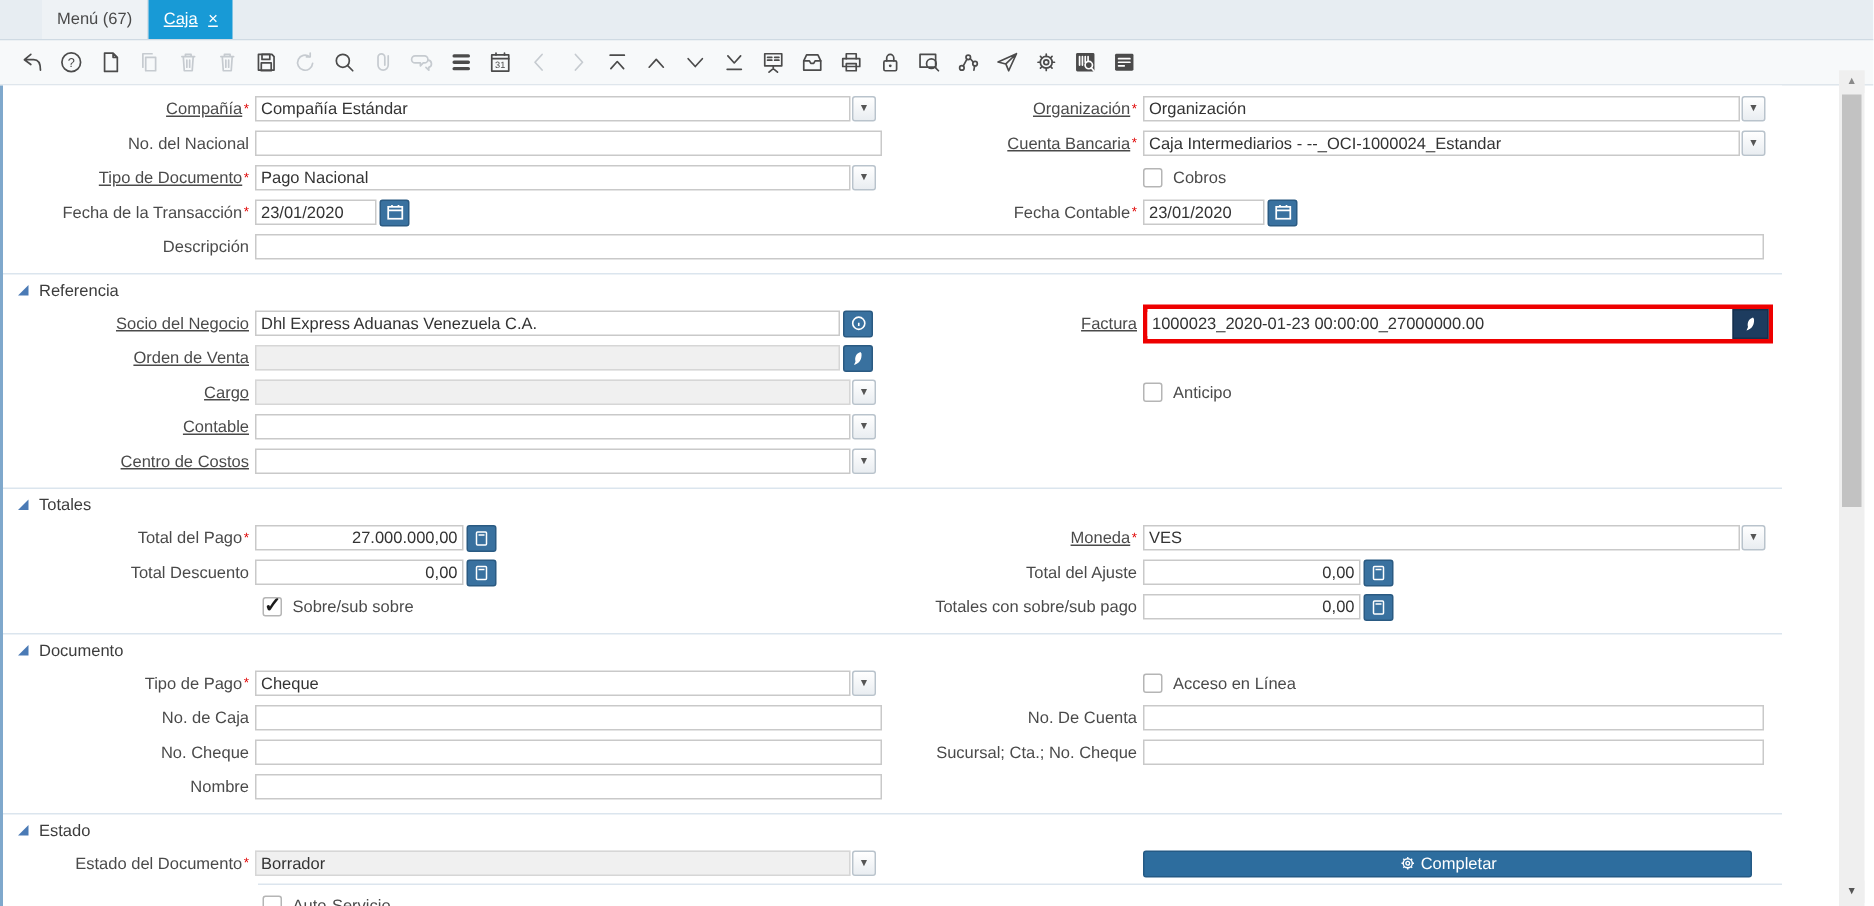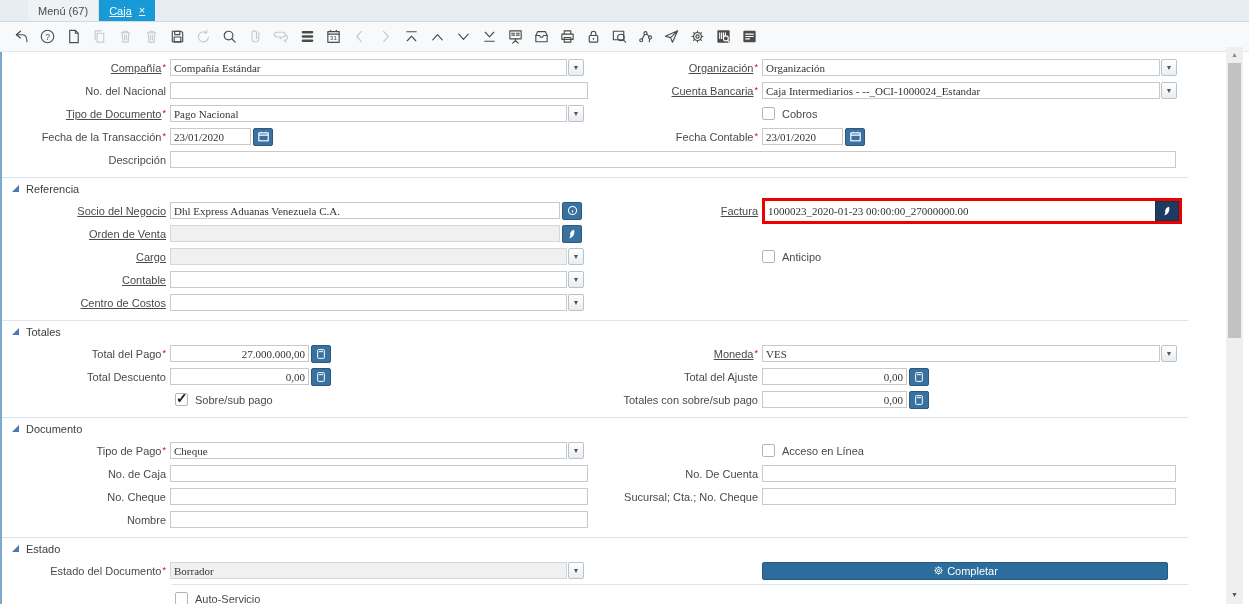--- a/index.html
+++ b/index.html
@@ -1,20 +1,20 @@
 <!DOCTYPE html>
 <html><head>
 <meta charset="utf-8">
 <style>
   * { box-sizing: border-box; margin: 0; padding: 0; }
   html,body { width:1249px; height:604px; overflow:hidden; background:#fff;
     font-family:"Liberation Sans", sans-serif; font-size:11px; color:#444; }
 
   
-  .tabbar { height:22px; background:#e7edf2; display:flex; align-items:stretch; border-bottom:1px solid #cfdae3; }
+  .tabbar { height:27px; background:#e7edf2; display:flex; align-items:stretch; border-bottom:1px solid #cfdae3; }
   .tab { display:flex; align-items:center; padding:0 10px; gap:7px; cursor:default; font-size:11px; }
   .tab.inactive { color:#4a4a4a; background:#eef2f5; border-right:1px solid #d7dfe6; margin-left:28px; }
   .tab.active { background:#189ad6; color:#fff;text-decoration:underline; }
   .tab .x { font-size:11px; line-height:1; color:#fff; }
 
   
   .toolbar { height:30px; background:#f7f9fa; border-bottom:1px solid #dfe6ec;
     display:flex; align-items:center; padding-left:8px; }
   .tbtn { width:26px; height:26px; display:flex; align-items:center; justify-content:center; color:#4b4b4b; }
   .tbtn.off { color:#c6cbd0; }
@@ -25,21 +25,21 @@
 
   .row { display:flex; align-items:center; height:23px; }
   .half-l { width:620px; display:flex; align-items:center; flex:none; }
   .half-r { flex:1; display:flex; align-items:center; }
   .lab  { width:168px; text-align:right; padding-right:4px; flex:none; color:#4a4a4a; }
   .lab-r{ width:140px; text-align:right; padding-right:4px; flex:none; color:#4a4a4a; }
   .lnk { text-decoration:underline; }
   .req { color:#e00000; font-size:9px; vertical-align:top; margin-left:1px; }
 
   input.txt { height:17px; border:1px solid #c9c9c9; padding:0 3px; color:#333;
-    font-family:Liberation Serif, serif; font-size:11px; background:#fff; }
+    font-family:Liberation Sans, sans-serif; font-size:11px; background:#fff; }
   input.txt.dis { background:#f0f0f0; border-color:#d6d6d6; }
   input.num { text-align:right; }
 
   .combo { display:flex; align-items:center; }
   .arrow { width:16px; height:17px; margin-left:1px; border:1px solid #b9c3cc; border-radius:2px;
     background:linear-gradient(#ffffff,#e9edf1); display:flex; align-items:center; justify-content:center;
     font-size:7px; color:#555; }
 
   .w-combol { width:397px; } .w-textl { width:418px; } .w-full { width:1006px; }
   .w-combor { width:398px; } .w-textr { width:414px; }
@@ -462,21 +462,21 @@
             <path d="M6 5.5h6 M6.2 8.5h.01 M9 8.5h.01 M11.8 8.5h.01 M6.2 11h.01 M9 11h.01 M11.8 11h.01 M6.2 13.5h.01 M9 13.5h.01 M11.8 13.5h.01"></path>
           </svg>
       </span>
     </div>
   </div>
 
   <div class="row">
     <div class="half-l">
       <span class="lab"></span>
       <span class="cb checked" style="margin-left:5px"></span>
-      <span class="cb-lab">Sobre/sub pago</span>
+      <span class="cb-lab">Sobre/sub sobre</span>
     </div>
     <div class="half-r">
       <span class="lab-r">Totales con sobre/sub pago</span>
       <input class="txt num w-numr" value="0,00" style="">
       <span class="bbtn">
         <svg viewBox="0 0 18 18" width="12" height="12" fill="none" stroke="#fff" stroke-width="1.5">
             <rect x="4" y="2.5" width="10" height="13" rx="1"></rect>
             <path d="M6 5.5h6 M6.2 8.5h.01 M9 8.5h.01 M11.8 8.5h.01 M6.2 11h.01 M9 11h.01 M11.8 11h.01 M6.2 13.5h.01 M9 13.5h.01 M11.8 13.5h.01"></path>
           </svg>
       </span>

